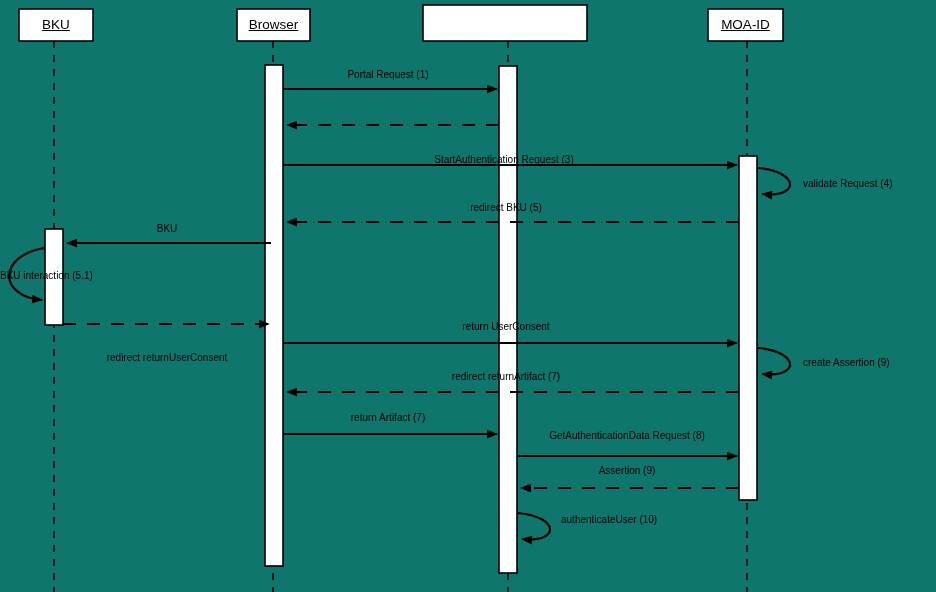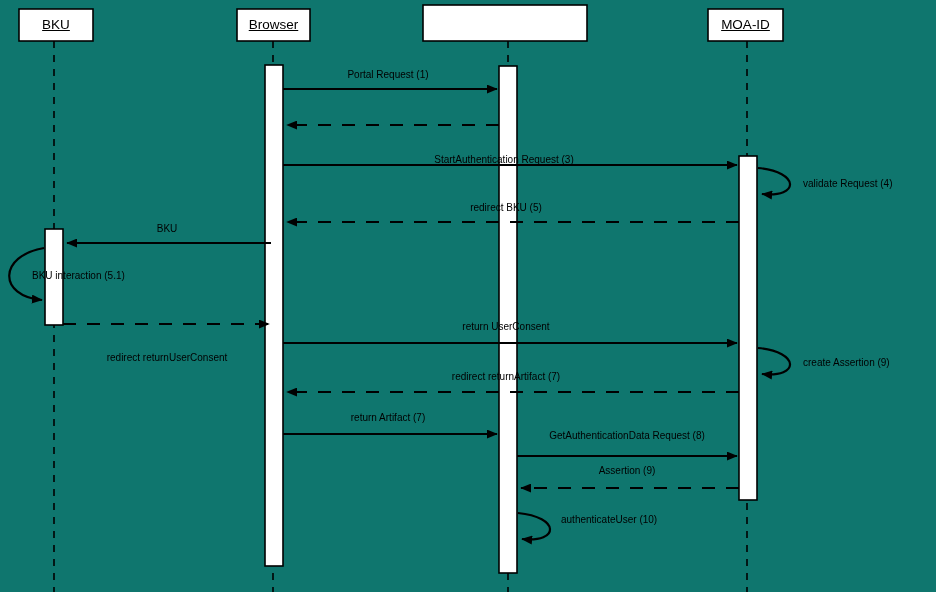--- a/index.html
+++ b/index.html
@@ -75,21 +75,21 @@
   </div>
   <div class="hdr" style="left:708px;top:9px;width:75px;height:32px;">
     <span>MOA-ID</span>
   </div>
 
   <div class="lbl msg" style="left:288px;top:69px;width:200px;">Portal Request (1)</div>
   <div class="lbl msg" style="left:304px;top:146px;width:400px;margin-top:8px;">StartAuthentication Request (3)</div>
   <div class="lbl" style="left:803px;top:178px;">validate Request (4)</div>
   <div class="lbl msg" style="left:306px;top:202px;width:400px;">redirect BKU (5)</div>
   <div class="lbl msg" style="left:67px;top:223px;width:200px;">BKU</div>
-  <div class="lbl" style="left:0px;top:270px;margin-left:32px;">BKU interaction (5.1)</div>
+  <div class="lbl" style="left:0px;top:270px;">BKU interaction (5.1)</div>
   <div class="lbl msg" style="left:67px;top:304px;width:200px;margin-top:48px;">redirect returnUserConsent</div>
   <div class="lbl msg" style="left:306px;top:321px;width:400px;">return UserConsent</div>
   <div class="lbl" style="left:803px;top:357px;">create Assertion (9)</div>
   <div class="lbl msg" style="left:306px;top:371px;width:400px;">redirect returnArtifact (7)</div>
   <div class="lbl msg" style="left:288px;top:412px;width:200px;">return Artifact (7)</div>
   <div class="lbl msg" style="left:507px;top:430px;width:240px;">GetAuthenticationData Request (8)</div>
   <div class="lbl msg" style="left:507px;top:465px;width:240px;">Assertion (9)</div>
   <div class="lbl" style="left:561px;top:514px;">authenticateUser (10)</div>
 
 </div>

